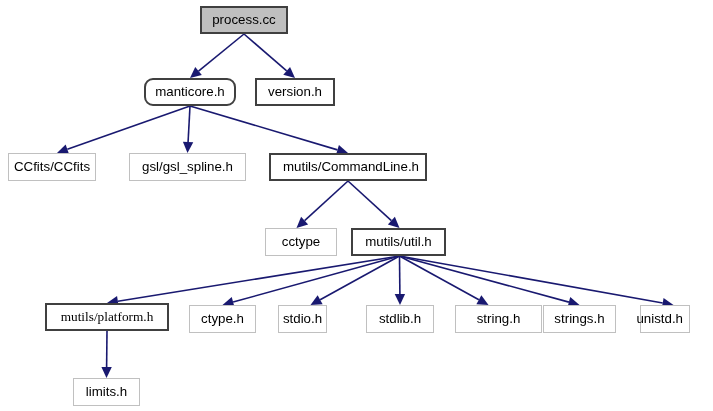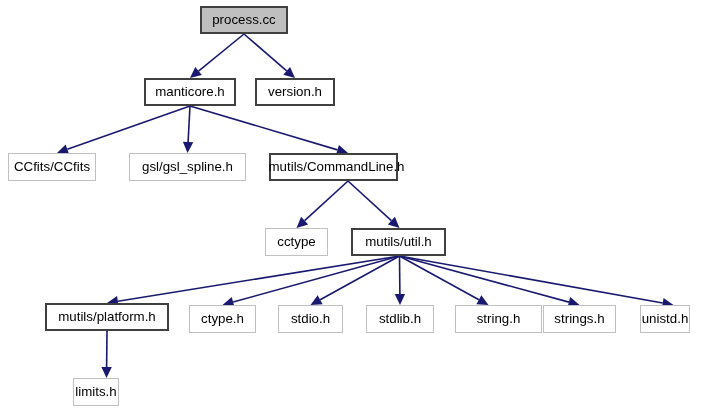--- a/index.html
+++ b/index.html
@@ -85,59 +85,59 @@
       <polygon points="579.5,305 567.5203866553674,307.1281128055393 570.2520901458028,297.09328365700145" fill="#191970"></polygon>
       <line x1="399.5" y1="256" x2="662.6717855072848" y2="303.06356748122977" stroke="#191970" stroke-width="1.6"></line>
       <polygon points="673.5,305 661.7563810438661,308.182359786877 663.5871899707034,297.94477517558255" fill="#191970"></polygon>
       <line x1="107" y1="331" x2="106.61701465531095" y2="367.00062240077" stroke="#191970" stroke-width="1.6"></line>
       <polygon points="106.5,378 101.4173088811295,366.9453063818957 111.8167204294924,367.0559384196443" fill="#191970"></polygon>
     </svg>
   <div id="node-layer">
       <div class="node root" style="left: 200px; top: 6px; width: 88px;">
         <span class="node-label">process.cc</span>
       </div>
-      <div class="node linked" style="left: 144px; top: 78px; width: 92px;">
+      <div class="node linked" style="left: 144px; top: 78px; width: 92px; border-radius: 9px;">
         <span class="node-label">manticore.h</span>
       </div>
       <div class="node linked" style="left: 255px; top: 78px; width: 80px;">
         <span class="node-label">version.h</span>
       </div>
       <div class="node" style="left: 8px; top: 153px; width: 88px;">
         <span class="node-label">CCfits/CCfits</span>
       </div>
       <div class="node" style="left: 129px; top: 153px; width: 117px;">
         <span class="node-label">gsl/gsl_spline.h</span>
       </div>
-      <div class="node linked" style="left: 269px; top: 153px; width: 129px; padding-left: 6px;">
+      <div class="node linked" style="left: 269px; top: 153px; width: 158px; padding-left: 6px;">
         <span class="node-label">mutils/CommandLine.h</span>
       </div>
-      <div class="node" style="left: 265px; top: 228px; width: 63px;">
+      <div class="node" style="left: 265px; top: 228px; width: 72px;">
         <span class="node-label">cctype</span>
       </div>
       <div class="node linked" style="left: 351px; top: 228px; width: 95px;">
         <span class="node-label">mutils/util.h</span>
       </div>
-      <div class="node linked" style="left: 45px; top: 303px; width: 124px;">
+      <div class="node linked" style="left: 45px; top: 303px; width: 124px; font-family: Liberation Serif, serif;">
         <span class="node-label">mutils/platform.h</span>
       </div>
       <div class="node" style="left: 189px; top: 305px; width: 67px;">
         <span class="node-label">ctype.h</span>
       </div>
-      <div class="node" style="left: 278px; top: 305px; width: 65px;">
+      <div class="node" style="left: 278px; top: 305px; width: 49px;">
         <span class="node-label">stdio.h</span>
       </div>
       <div class="node" style="left: 366px; top: 305px; width: 68px; align-items: center;">
         <span class="node-label">stdlib.h</span>
       </div>
       <div class="node" style="left: 455px; top: 305px; width: 87px;">
         <span class="node-label">string.h</span>
       </div>
       <div class="node" style="left: 543px; top: 305px; width: 73px;">
         <span class="node-label">strings.h</span>
       </div>
-      <div class="node" style="left: 640px; top: 305px; width: 50px;">
+      <div class="node" style="left: 640px; top: 305px; width: 50px; justify-content: flex-end;">
         <span class="node-label">unistd.h</span>
       </div>
-      <div class="node" style="left: 73px; top: 378px; width: 46px;">
+      <div class="node" style="left: 73px; top: 378px; width: 67px;">
         <span class="node-label">limits.h</span>
       </div>
     </div>
 </div>
 
 </body></html>

